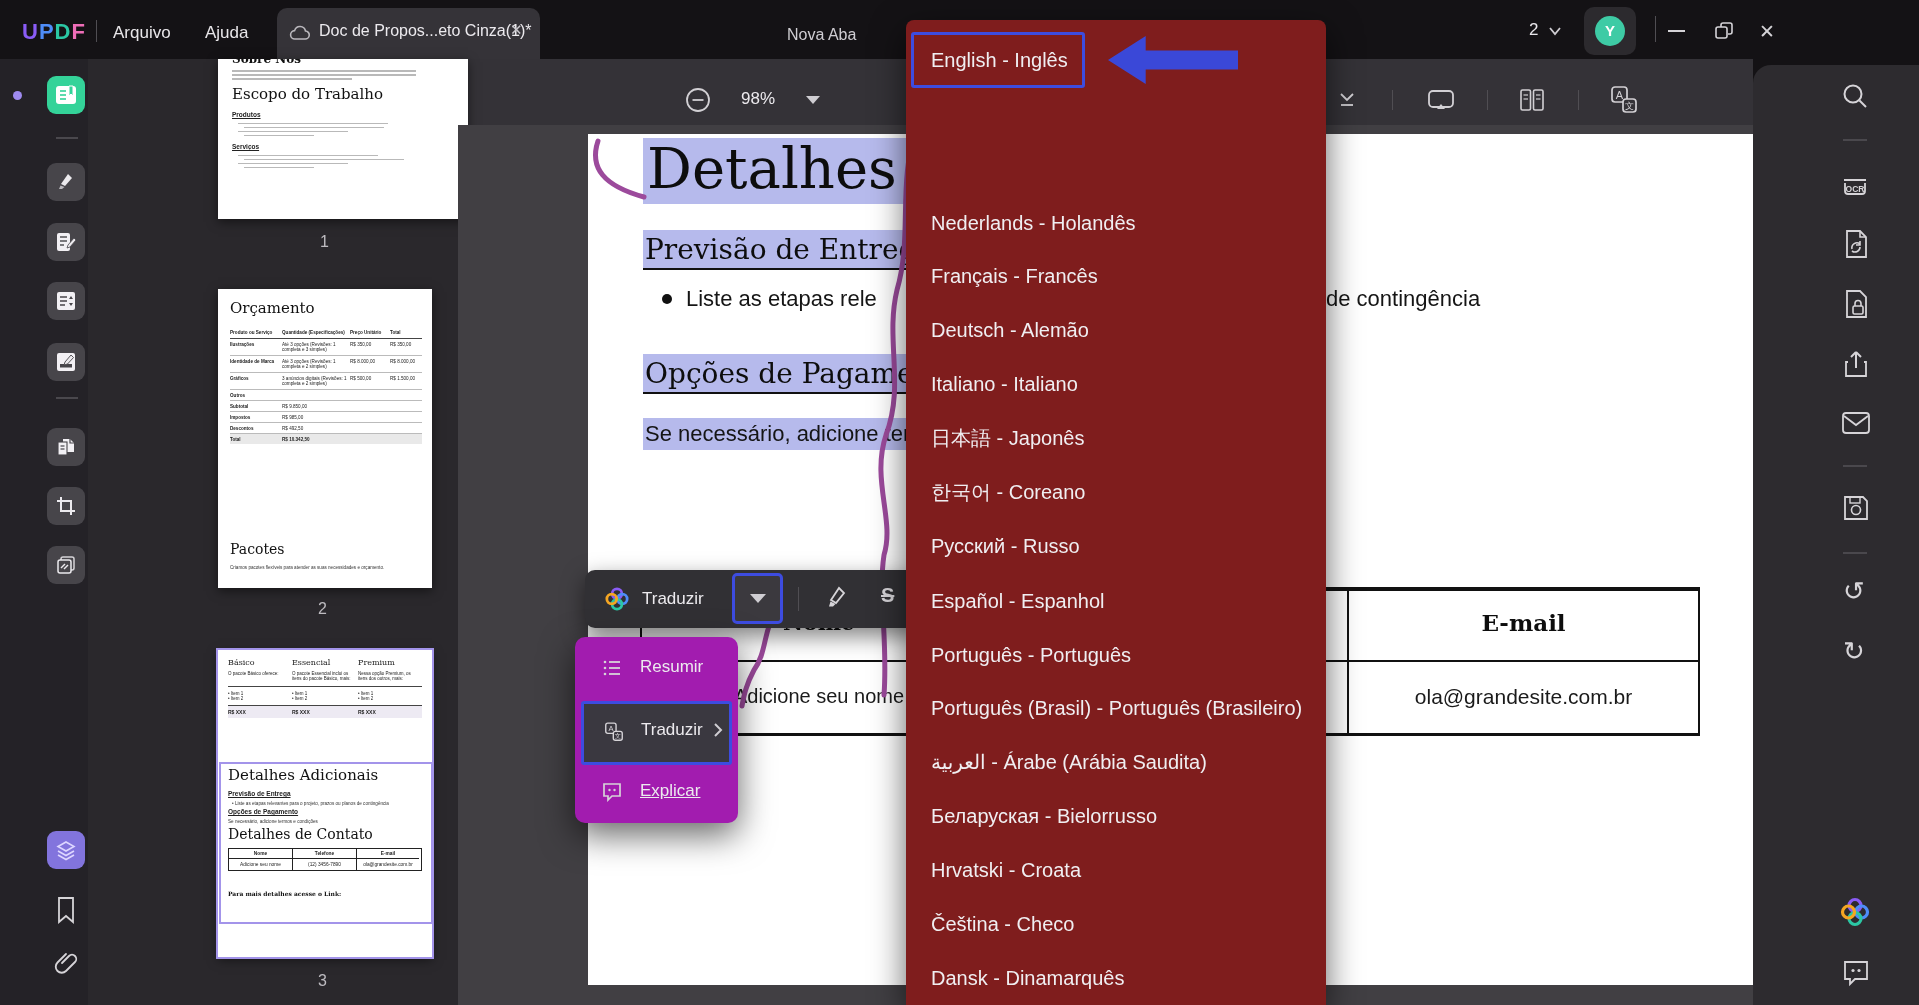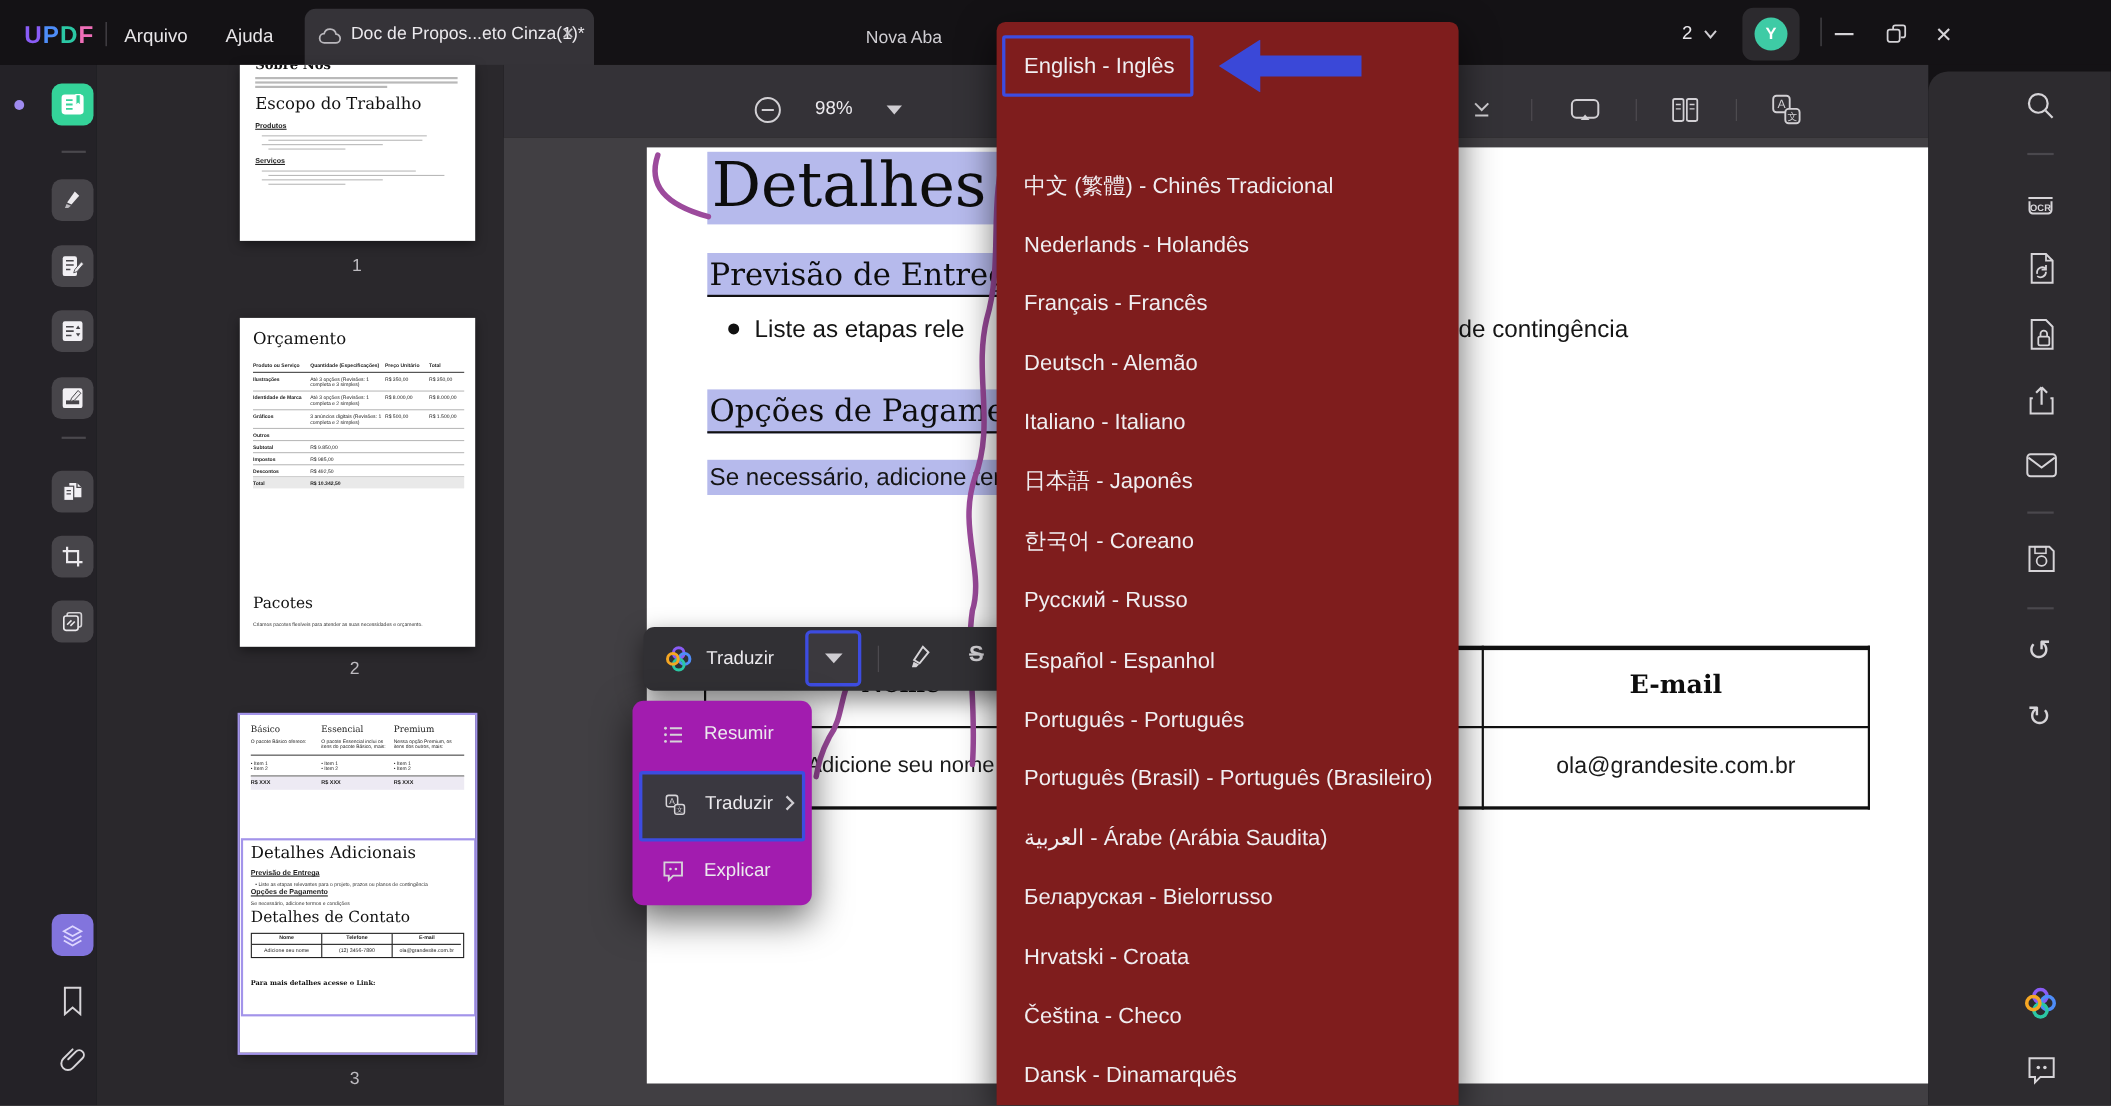--- a/index.html
+++ b/index.html
@@ -195,21 +195,21 @@
       </svg>
   </div>
   <div class="abs" style="left:54px;top:950px;">
     <svg width="26" height="28" viewBox="0 0 26 28">
         <path d="M8 13 L15 6 a4 4 0 0 1 6 6 L12 21 a6 6 0 0 1-8.5-8.5 L12 4" fill="none" stroke="#d6d4d8" stroke-width="1.8" stroke-linecap="round"></path>
       </svg>
   </div>
 
   <div class="abs" style="left:88px;top:59px;width:370px;height:946px;background:#2a282c;"></div>
 
-  <div class="abs thumb" style="left:218px;top:59px;width:214px;height:160px;">
+  <div class="abs thumb" style="left:218px;top:59px;width:214px;height:160px;padding-left:36px;">
     <div class="abs serif" style="left:14px;top:-7px;font-size:12px;font-weight:bold;color:#111;">Sobre Nós</div>
     <div>
       <div class="bar" style="left:14px;top:11px;width:184px;height:1.5px;"></div>
       <div class="bar" style="left:14px;top:15px;width:184px;height:1.5px;"></div>
       <div class="bar" style="left:14px;top:19px;width:120px;height:1.5px;"></div>
     </div>
     <div class="abs serif" style="left:14px;top:26px;font-size:15px;color:#111;">Escopo do Trabalho</div>
     <div class="abs" style="left:14px;top:52px;font-size:6.5px;font-weight:bold;text-decoration:underline;color:#222;">Produtos</div>
     <div>
       <div class="bar" style="left:20px;top:64px;width:150px;height:1.2px;"></div>
@@ -486,28 +486,27 @@
       </span>
     </div>
     <div class="abs" style="left:0;top:124px;width:163px;height:62px;">
       <span class="abs" style="left:27px;top:21px;">
         <svg width="20" height="20" viewBox="0 0 20 20">
             <path d="M2 2 h16 v12 h-8 l-4 4 v-4 h-4 z" fill="none" stroke="#d6d4d8" stroke-width="1.7"></path>
             <circle cx="7.5" cy="8" r="1.2" fill="#d6d4d8"></circle>
             <circle cx="12.5" cy="8" r="1.2" fill="#d6d4d8"></circle>
           </svg>
       </span>
-      <span class="abs mi-label" style="left:65px;top:20px;">Explicar</span>
+      <span class="abs mi-label" style="left:65px;top:20px;text-decoration:underline;">Explicar</span>
     </div>
   </div>
 
   <div class="abs menu" style="left:906px;top:20px;width:420px;height:985px;background:#7f1d1d;border-radius:8px 8px 0 0;">
     <div class="abs" style="left:5px;top:12px;width:168px;height:50px;border:3px solid #3d4ce0;border-radius:3px;"></div>
     <div class="lang-item" style="top:26px;">English - Inglês</div>
-    <div class="lang-item" style="top:135px;">中文 (繁體) - Chinês Tradicional</div>
     <div class="lang-item" style="top:189px;">Nederlands - Holandês</div>
     <div class="lang-item" style="top:242px;">Français - Francês</div>
     <div class="lang-item" style="top:296px;">Deutsch - Alemão</div>
     <div class="lang-item" style="top:350px;">Italiano - Italiano</div>
     <div class="lang-item" style="top:404px;">日本語 - Japonês</div>
     <div class="lang-item" style="top:458px;">한국어 - Coreano</div>
     <div class="lang-item" style="top:512px;">Русский - Russo</div>
     <div class="lang-item" style="top:567px;">Español - Espanhol</div>
     <div class="lang-item" style="top:621px;">Português - Português</div>
     <div class="lang-item" style="top:728px;">العربية - Árabe (Arábia Saudita)</div>

